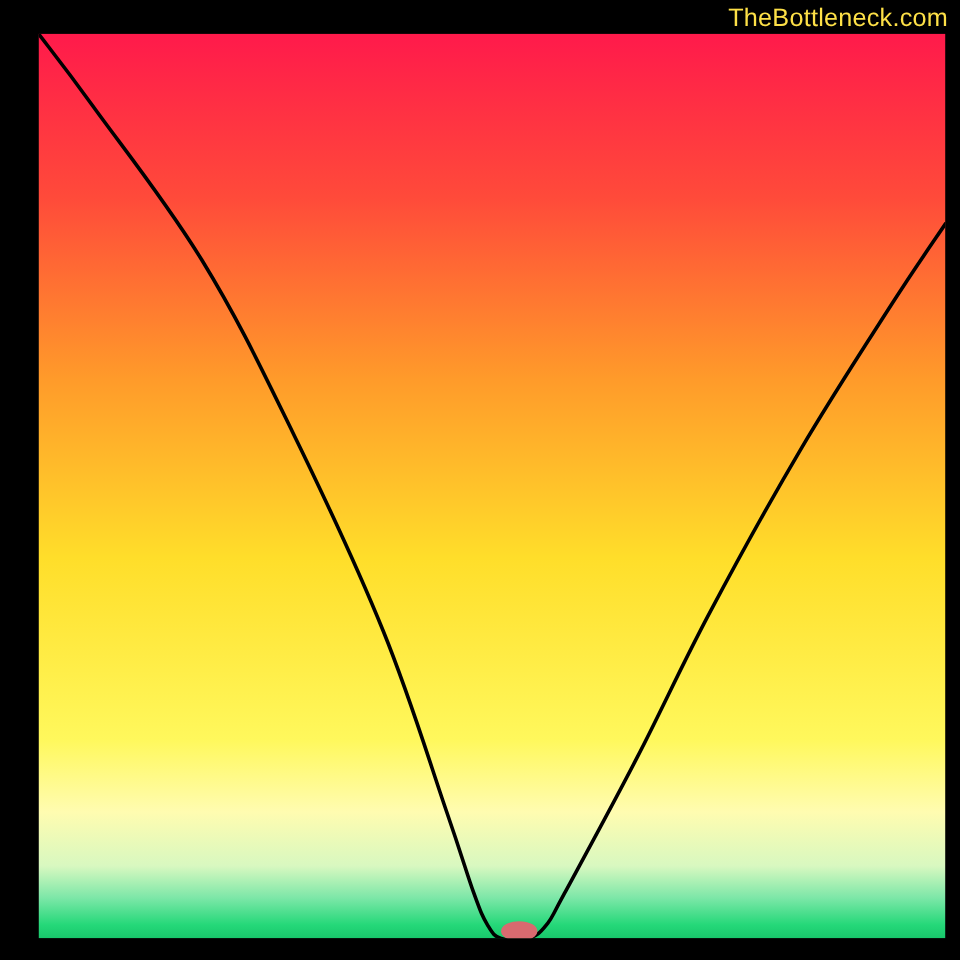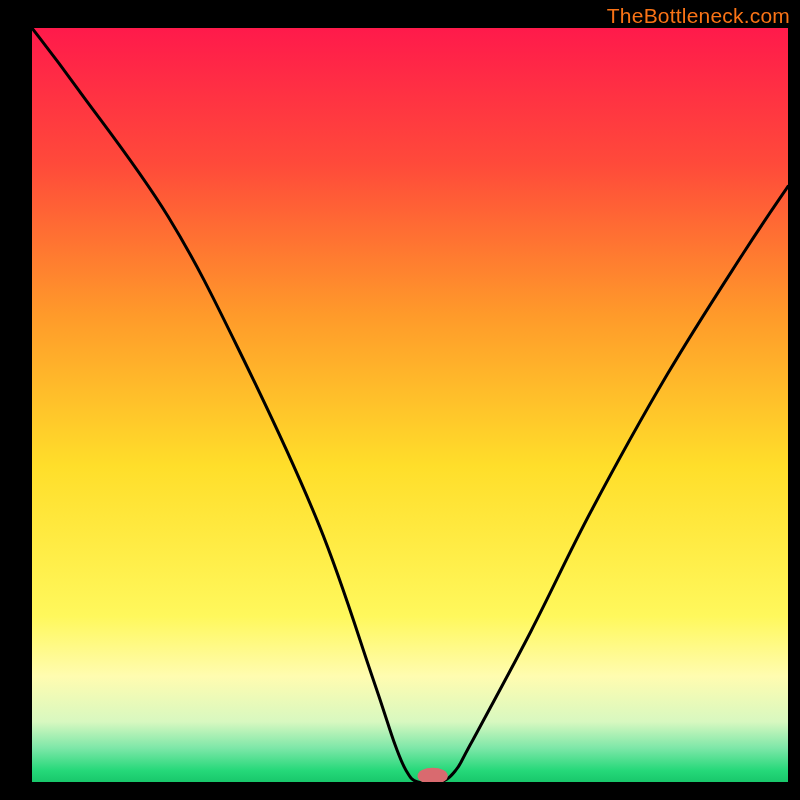--- a/index.html
+++ b/index.html
@@ -14,21 +14,21 @@
   .frame {
     position: relative;
     width: 800px;
     height: 800px;
     background: #000;
   }
   .watermark {
     position: absolute;
     top: 4px;
     right: 10px;
-    color: #f97316;
+    color: #fde047;
     font-size: 21px;
     font-weight: 500;
     letter-spacing: 0.2px;
     z-index: 10;
   }
   .plot {
     position: absolute;
     left: 32px;
     top: 28px;
     width: 756px;

